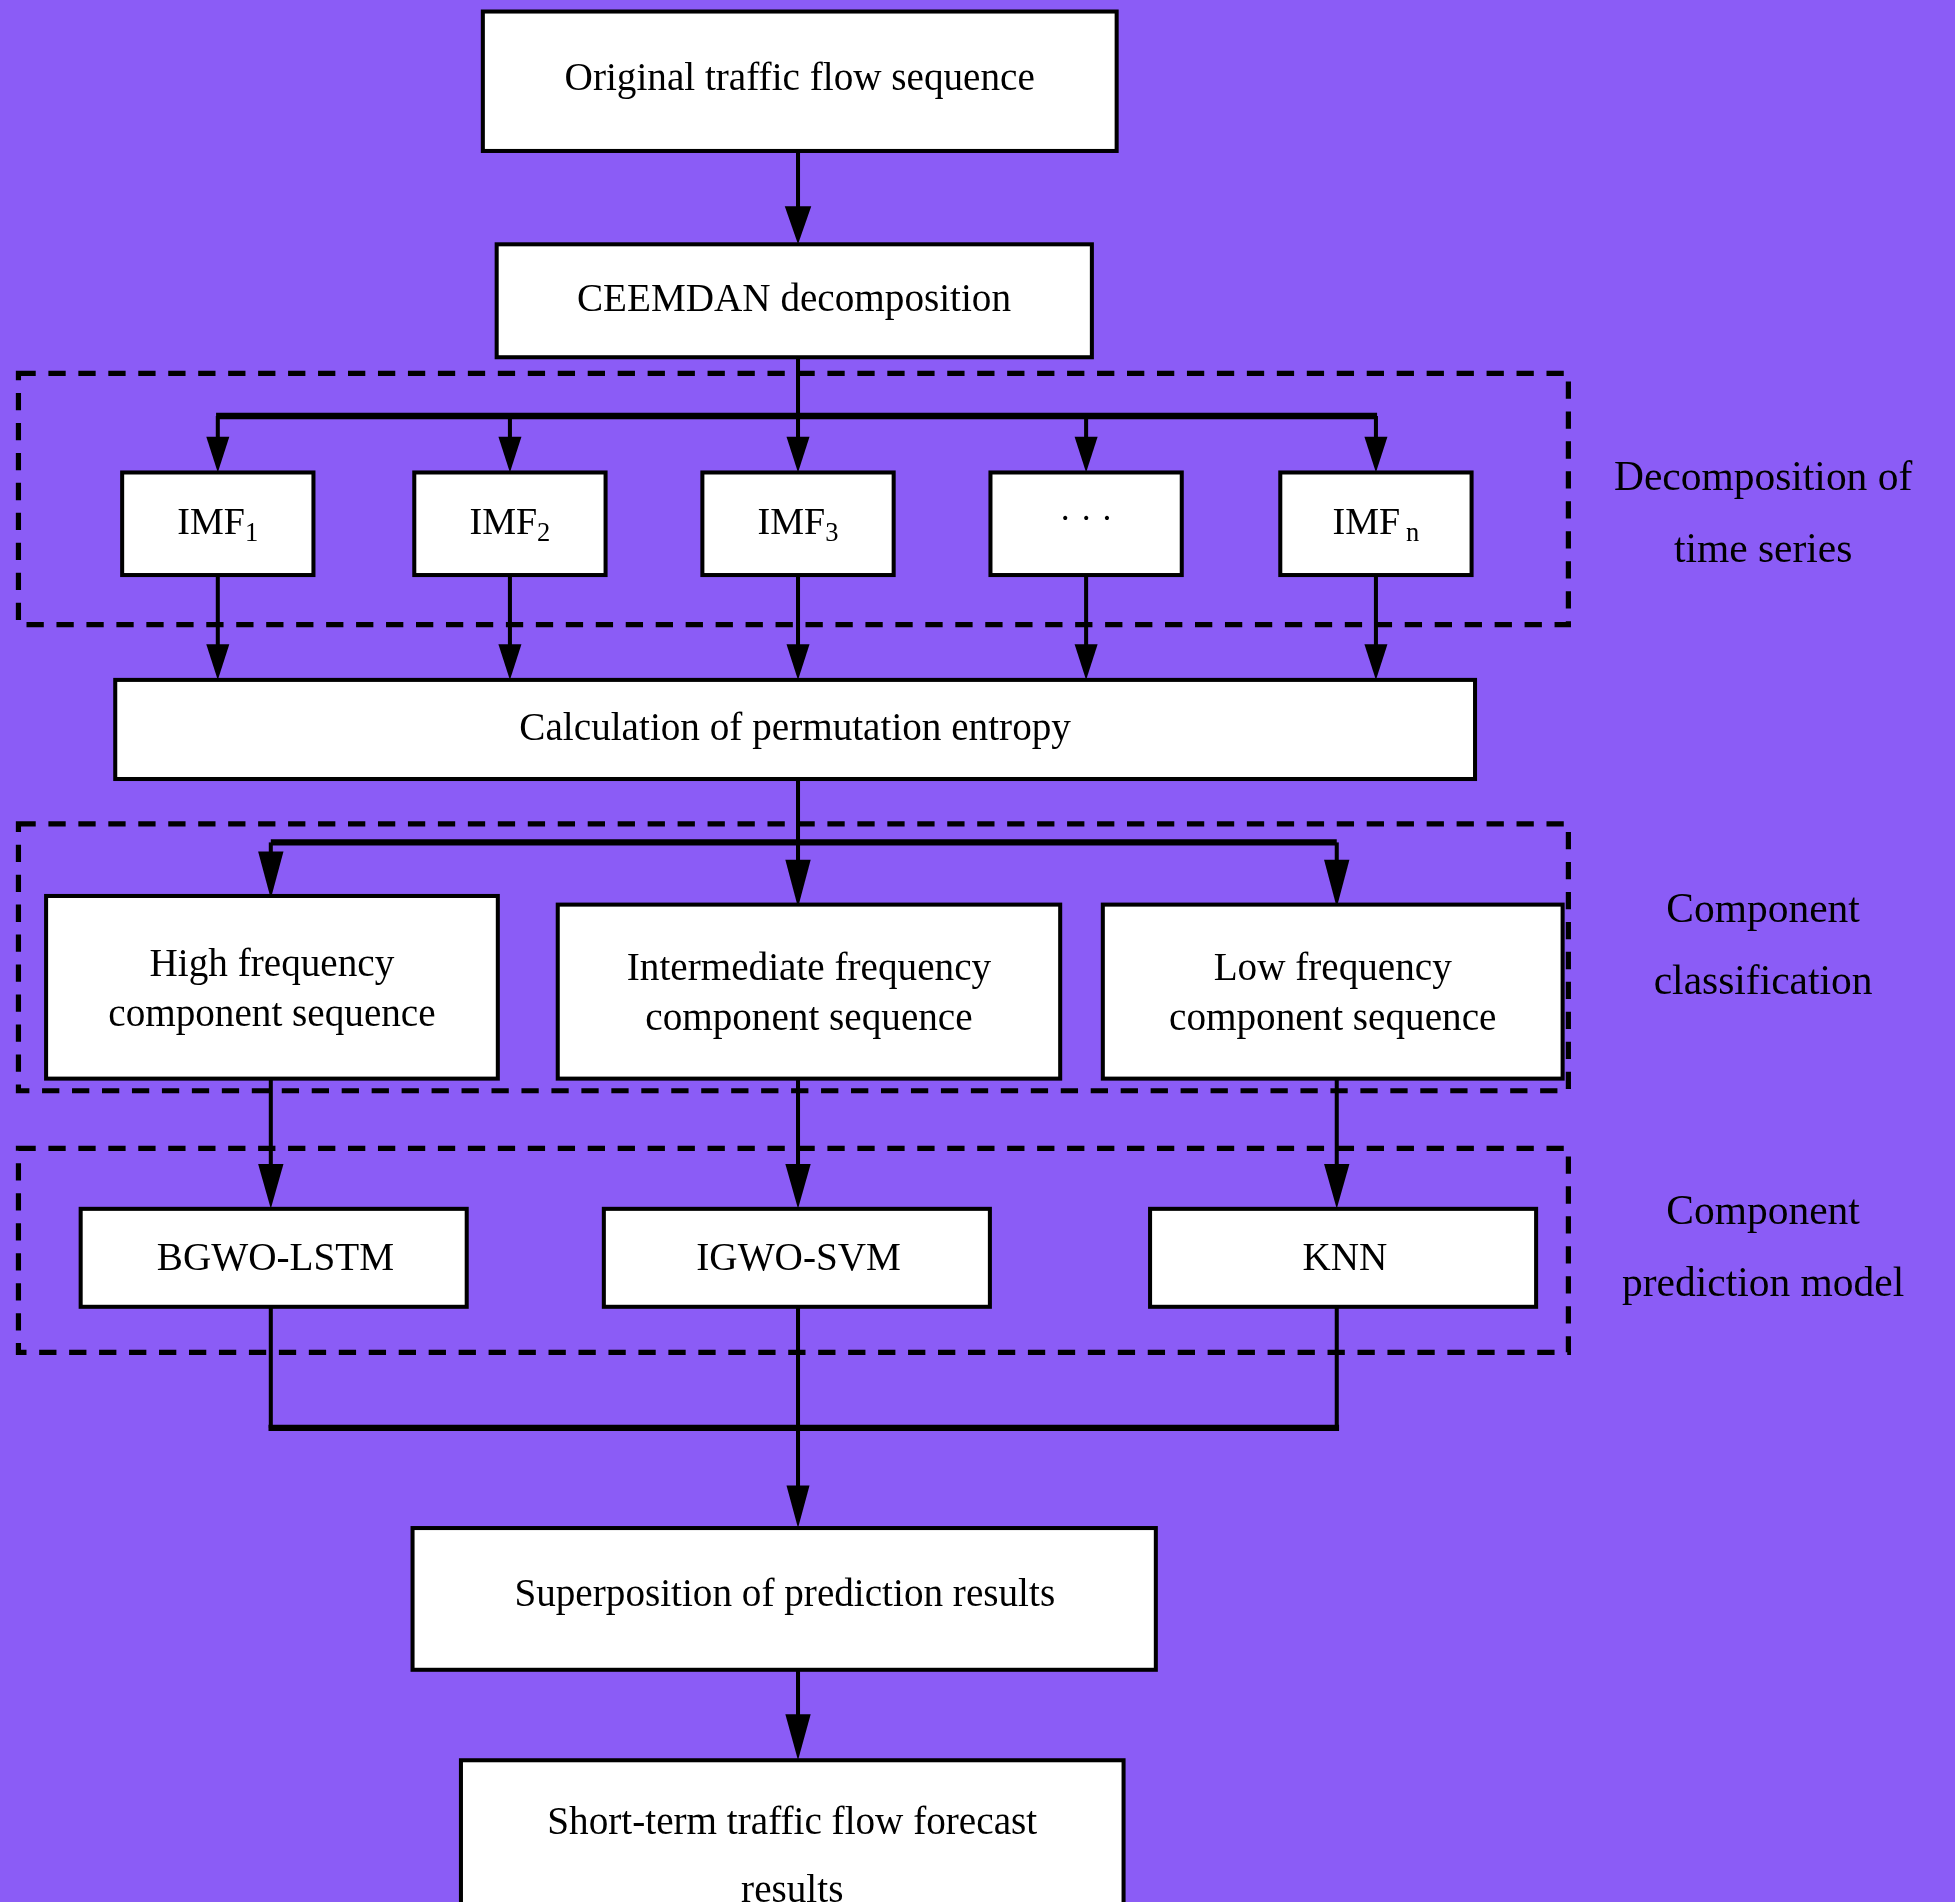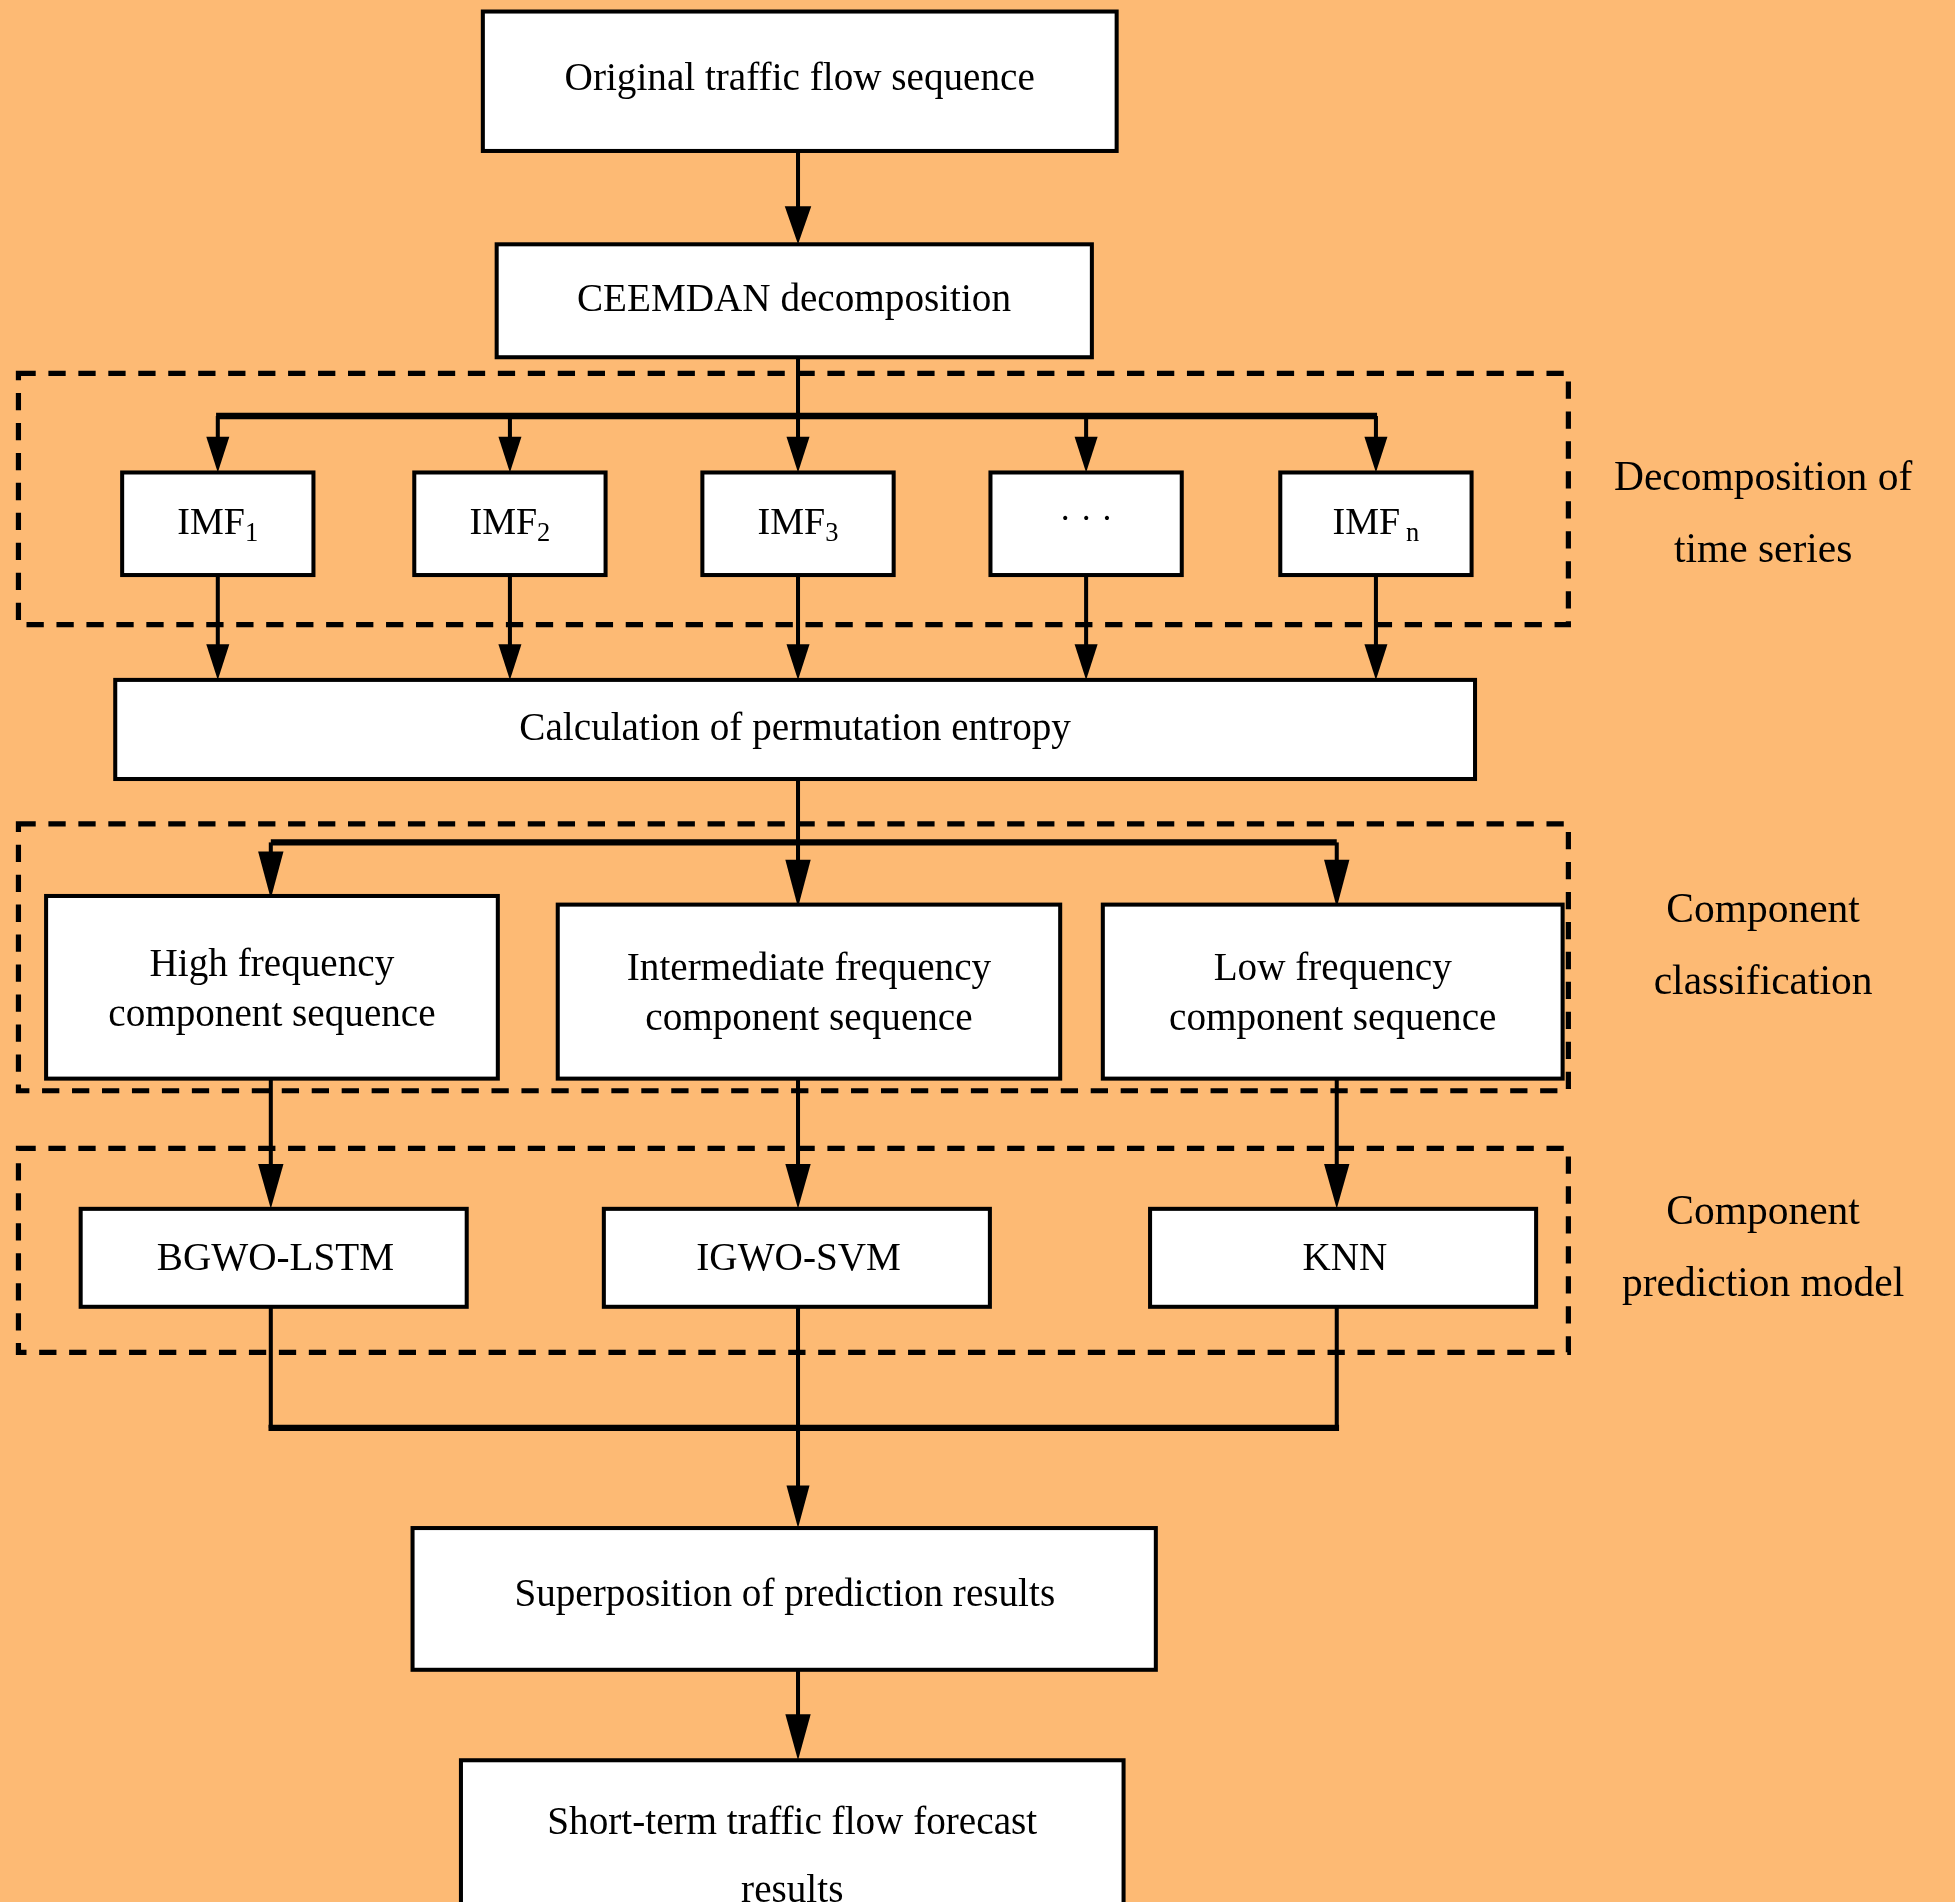--- a/index.html
+++ b/index.html
@@ -7,21 +7,21 @@
     padding: 0;
     background: #ffffff;
   }
   body {
     font-family: "Liberation Serif", "DejaVu Serif", serif;
   }
   #diagram-root {
     position: relative;
     width: 1955px;
     height: 1902px;
-    background: #fdba74;
+    background: #8b5cf6;
     overflow: hidden;
   }
   svg.layer {
     position: absolute;
     top: 0;
     left: 0;
     width: 1955px;
     height: 1902px;
   }
   .box-text {

